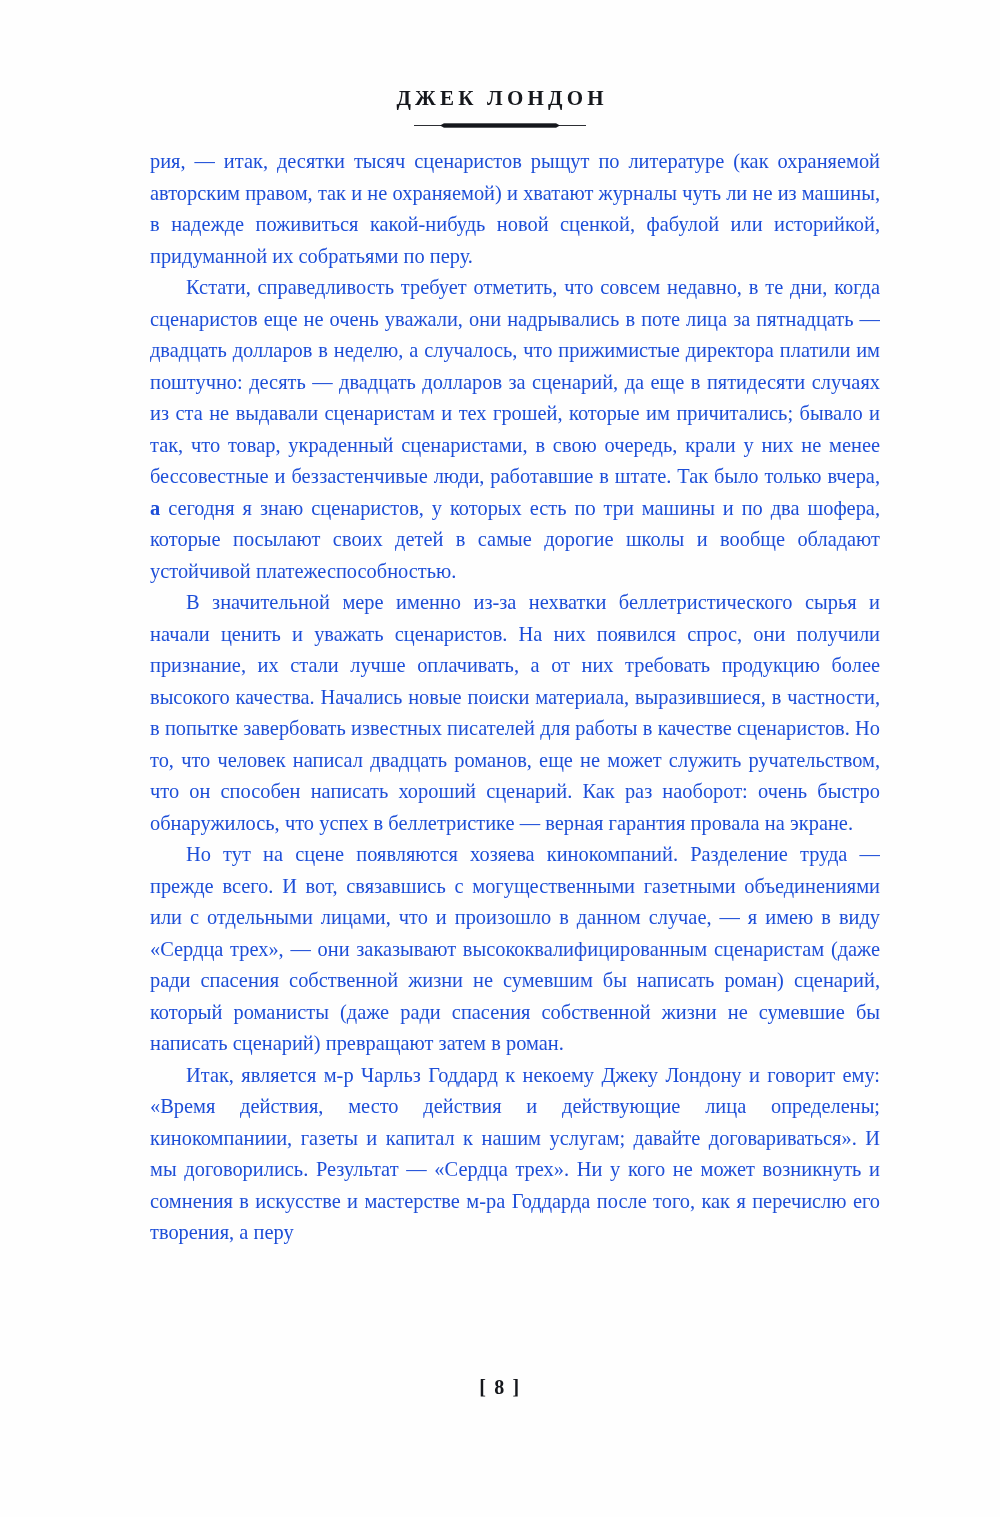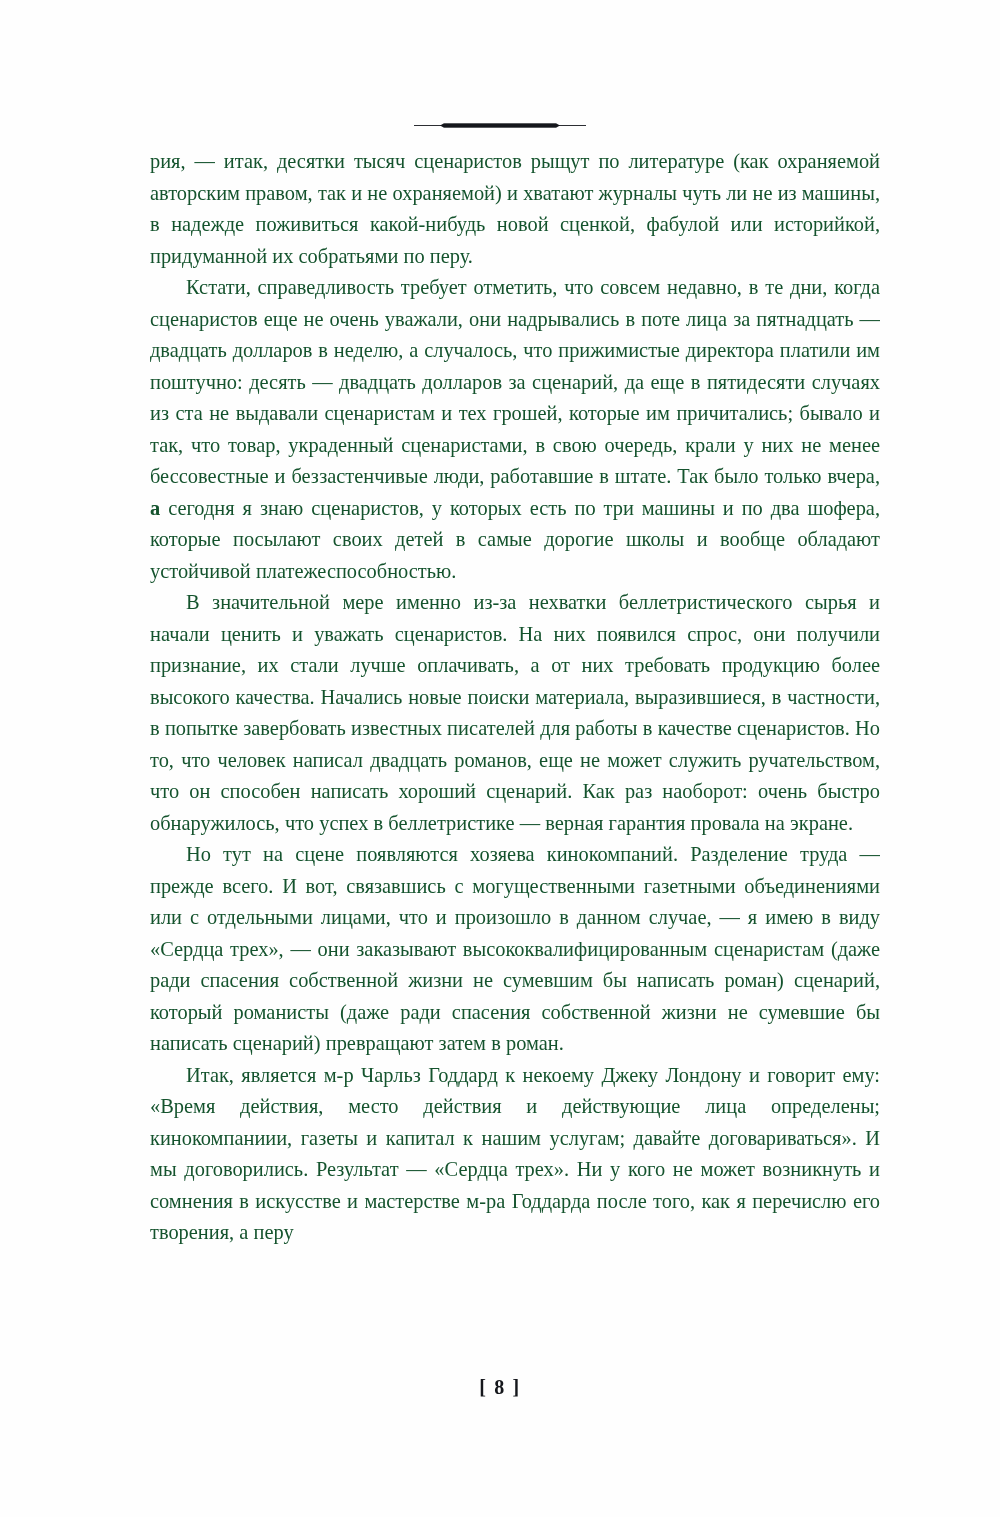--- a/index.html
+++ b/index.html
@@ -61,21 +61,21 @@
     left: 150px;
     width: 730px;
   }
   .para {
     margin: 0;
     font-size: 20.4px;
     line-height: 31.5px;
     text-align: justify;
     text-justify: inter-word;
     text-indent: 36px;
-    color: #14532d;
+    color: #1d4ed8;
     hyphens: manual;
     word-spacing: 0.1px;
   }
   .para.no-indent {
     text-indent: 0;
   }
   .para b {
     font-weight: 700;
   }
 
@@ -90,20 +90,23 @@
     font-weight: 700;
     letter-spacing: 1.6px;
     color: #15171c;
   }
 </style>
 </head>
 <body>
 
 <div class="page">
 
+  <div class="running-head">
+    <span class="title-text">ДЖЕК ЛОНДОН</span>
+  </div>
 
   <svg class="head-rule" viewBox="0 0 172 9" aria-hidden="true">
     <rect x="0" y="4.1" width="172" height="0.9" fill="#15171c"></rect>
     <rect x="30" y="2.3" width="112" height="4.4" fill="#15171c"></rect>
     <polygon points="26,4.55 30,2.3 30,6.7" fill="#15171c"></polygon>
     <polygon points="146,4.55 142,2.3 142,6.7" fill="#15171c"></polygon>
   </svg>
 
   <div class="textblock">
     <p class="para no-indent">рия, — итак, десятки тысяч сценаристов рыщут по литературе (как охраняемой авторским правом, так и не охраняемой) и хватают журналы чуть ли не из машины, в надежде поживиться какой-нибудь новой сценкой, фабулой или историйкой, придуманной их собратьями по перу.</p>

